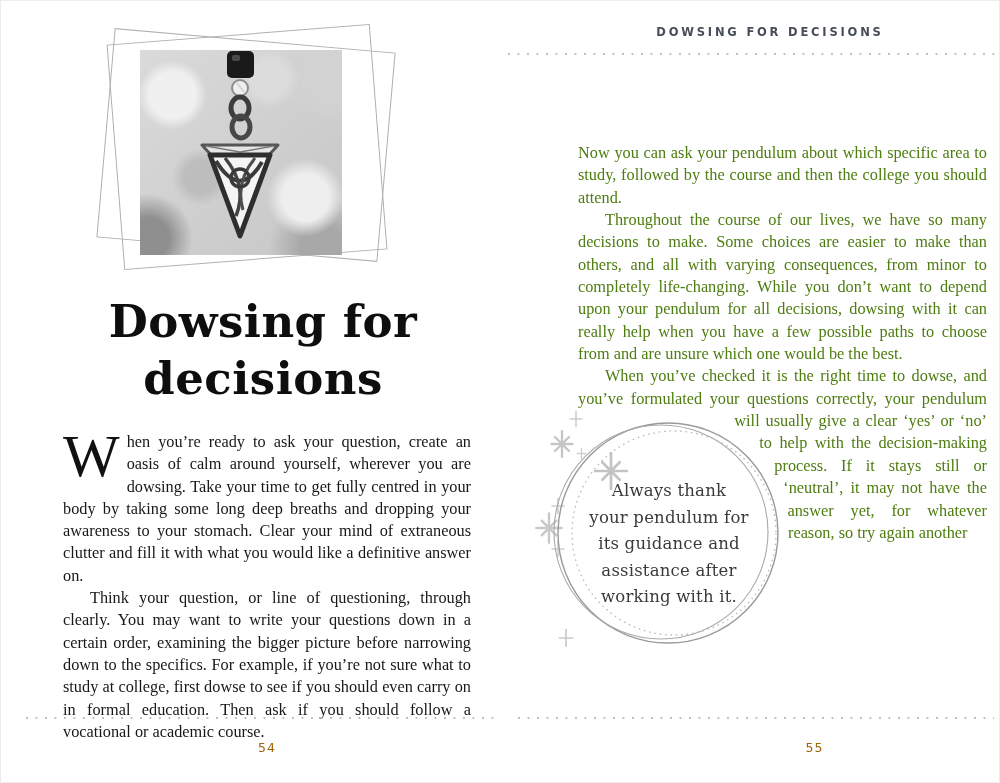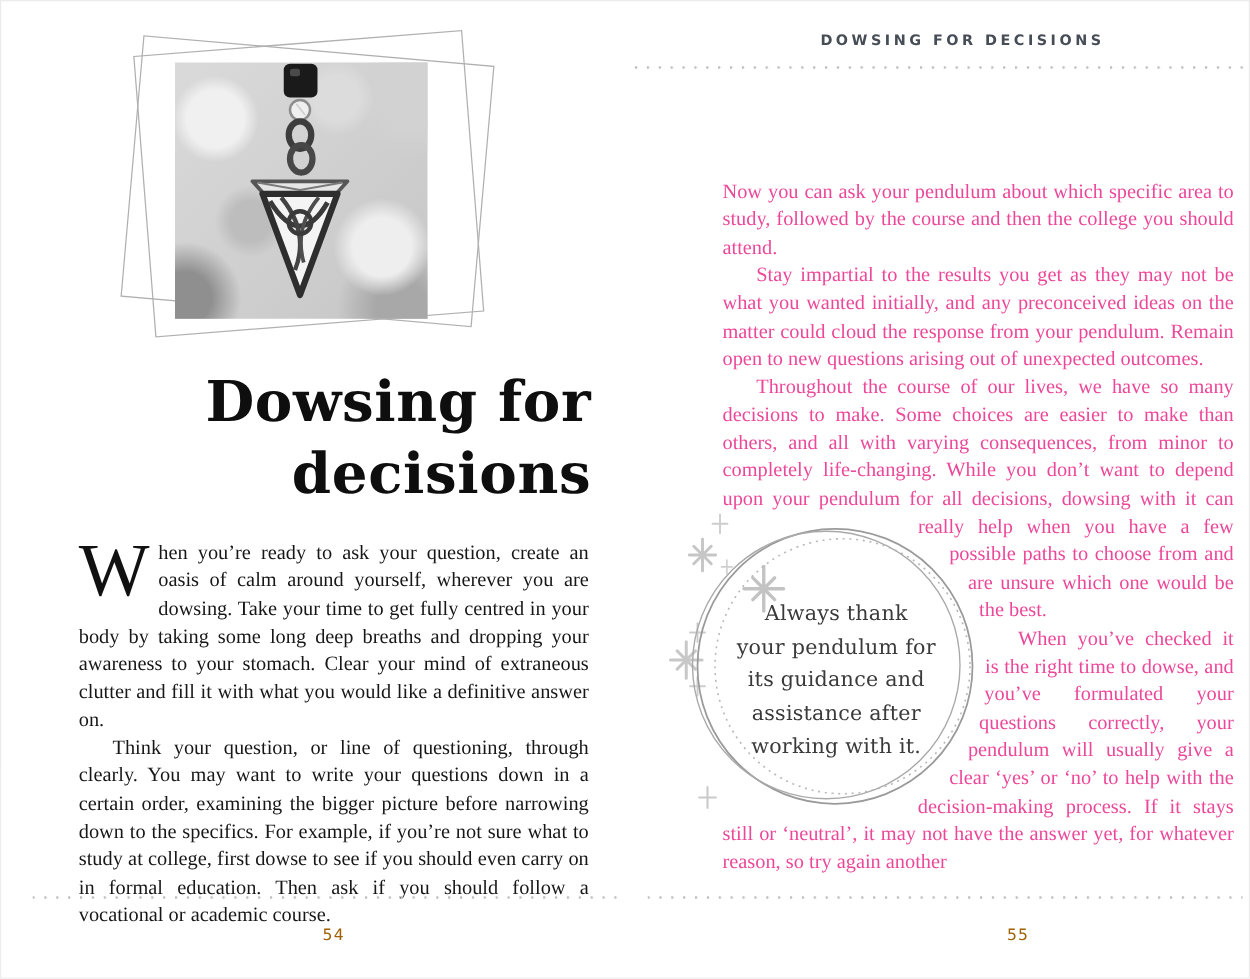--- a/index.html
+++ b/index.html
@@ -20,21 +20,21 @@
       radial-gradient(circle 52px at 82% 72%, #eeeeee 0 45%, rgba(238,238,238,0) 75%),
       radial-gradient(circle 40px at 64% 14%, #dcdcdc 0 45%, rgba(220,220,220,0) 75%),
       radial-gradient(circle 60px at 4% 92%, #8f8f8f 0 35%, rgba(143,143,143,0) 75%),
       radial-gradient(circle 36px at 30% 62%, #bdbdbd 0 45%, rgba(189,189,189,0) 80%),
       radial-gradient(circle 64px at 96% 12%, #d2d2d2 0 45%, rgba(210,210,210,0) 80%),
       radial-gradient(circle 70px at 90% 96%, #a8a8a8 0 30%, rgba(168,168,168,0) 75%),
       linear-gradient(135deg,#dadada,#c6c6c6); }
   .photo svg { position:absolute; left:0; top:0; }
 
   
-  .chapter-title { position:absolute; left:53px; top:293px; width:420px; text-align:right;
+  .chapter-title { position:absolute; left:53px; top:293px; width:420px; text-align:center;
       font-family:"DejaVu Serif", serif; font-weight:700; font-size:45px; line-height:57px;
       letter-spacing:0.5px; color:#0e0e0e; white-space:pre-line; }
   .body-left { position:absolute; left:63px; top:431px; width:408px;
       font-size:16.3px; line-height:22.3px; text-align:justify; color:#171717; }
   .body-left p, .body-right p { margin:0; }
   .indent { text-indent:27px; }
   .dropcap { float:left; font-family:"Liberation Serif", serif; font-weight:400;
       font-size:60px; line-height:45px; padding:3px 7px 0 0; color:#111; }
 
   
@@ -47,21 +47,21 @@
   .folio { position:absolute; top:740px; text-align:center;
       font-family:"DejaVu Sans", sans-serif; font-size:12.5px; letter-spacing:1px; color:#a16207; }
   .folio-left { left:63px; width:408px; }
   .folio-right { left:610px; width:409px; }
 
   
   .running-head { position:absolute; left:555px; top:25px; width:430px; text-align:center;
       font-family:"DejaVu Sans", sans-serif; font-weight:700; font-size:11.5px;
       letter-spacing:2.8px; color:#474d57; }
   .body-right { position:absolute; left:578px; top:142px; width:409px;
-      font-size:16.3px; line-height:22.35px; text-align:justify; color:#ec4899; }
+      font-size:16.3px; line-height:22.35px; text-align:justify; color:#4d7c0f; }
   .circle-spacer { float:left; width:212px; height:520px;
       shape-outside: circle(121px at 89px 391px); }
 
   
   .callout-circle { position:absolute; left:549px; top:414px; width:240px; height:240px;text-decoration:underline; }
   .callout-circle svg { position:absolute; left:0; top:0; }
   .callout-text { position:absolute; left:22px; top:64px; width:196px; text-align:center;
       font-family:"DejaVu Serif", serif; font-size:16.5px; line-height:26.5px;
       color:#3a3a3a; white-space:pre-line; letter-spacing:0.2px; }
 
@@ -194,21 +194,20 @@
     <div class="callout-text">Always thank
 your pendulum for
 its guidance and
 assistance after
 working with it.</div>
   </div>
 
   <div class="body-right">
     <div class="circle-spacer"></div>
     <p>Now you can ask your pendulum about which specific area to study, followed by the course and then the college you should attend.</p>
-    <p class="indent">Stay impartial to the results you get as they may not be what you wanted initially, and any preconceived ideas on the matter could cloud the response from your pendulum. Remain open to new questions arising out of unexpected outcomes.</p>
     <p class="indent">Throughout the course of our lives, we have so many decisions to make. Some choices are easier to make than others, and all with varying consequences, from minor to completely life-changing. While you don’t want to depend upon your pendulum for all decisions, dowsing with it can really help when you have a few possible paths to choose from and are unsure which one would be the best.</p>
     <p class="indent">When you’ve checked it is the right time to dowse, and you’ve formulated your questions correctly, your pendulum will usually give a clear ‘yes’ or ‘no’ to help with the decision-making process. If it stays still or ‘neutral’, it may not have the answer yet, for whatever reason, so try again another</p>
   </div>
 
   <div class="dotted-rule rule-bottom-right"></div>
   <div class="folio folio-right">55</div>
 
 </div>
 
 </body></html>

